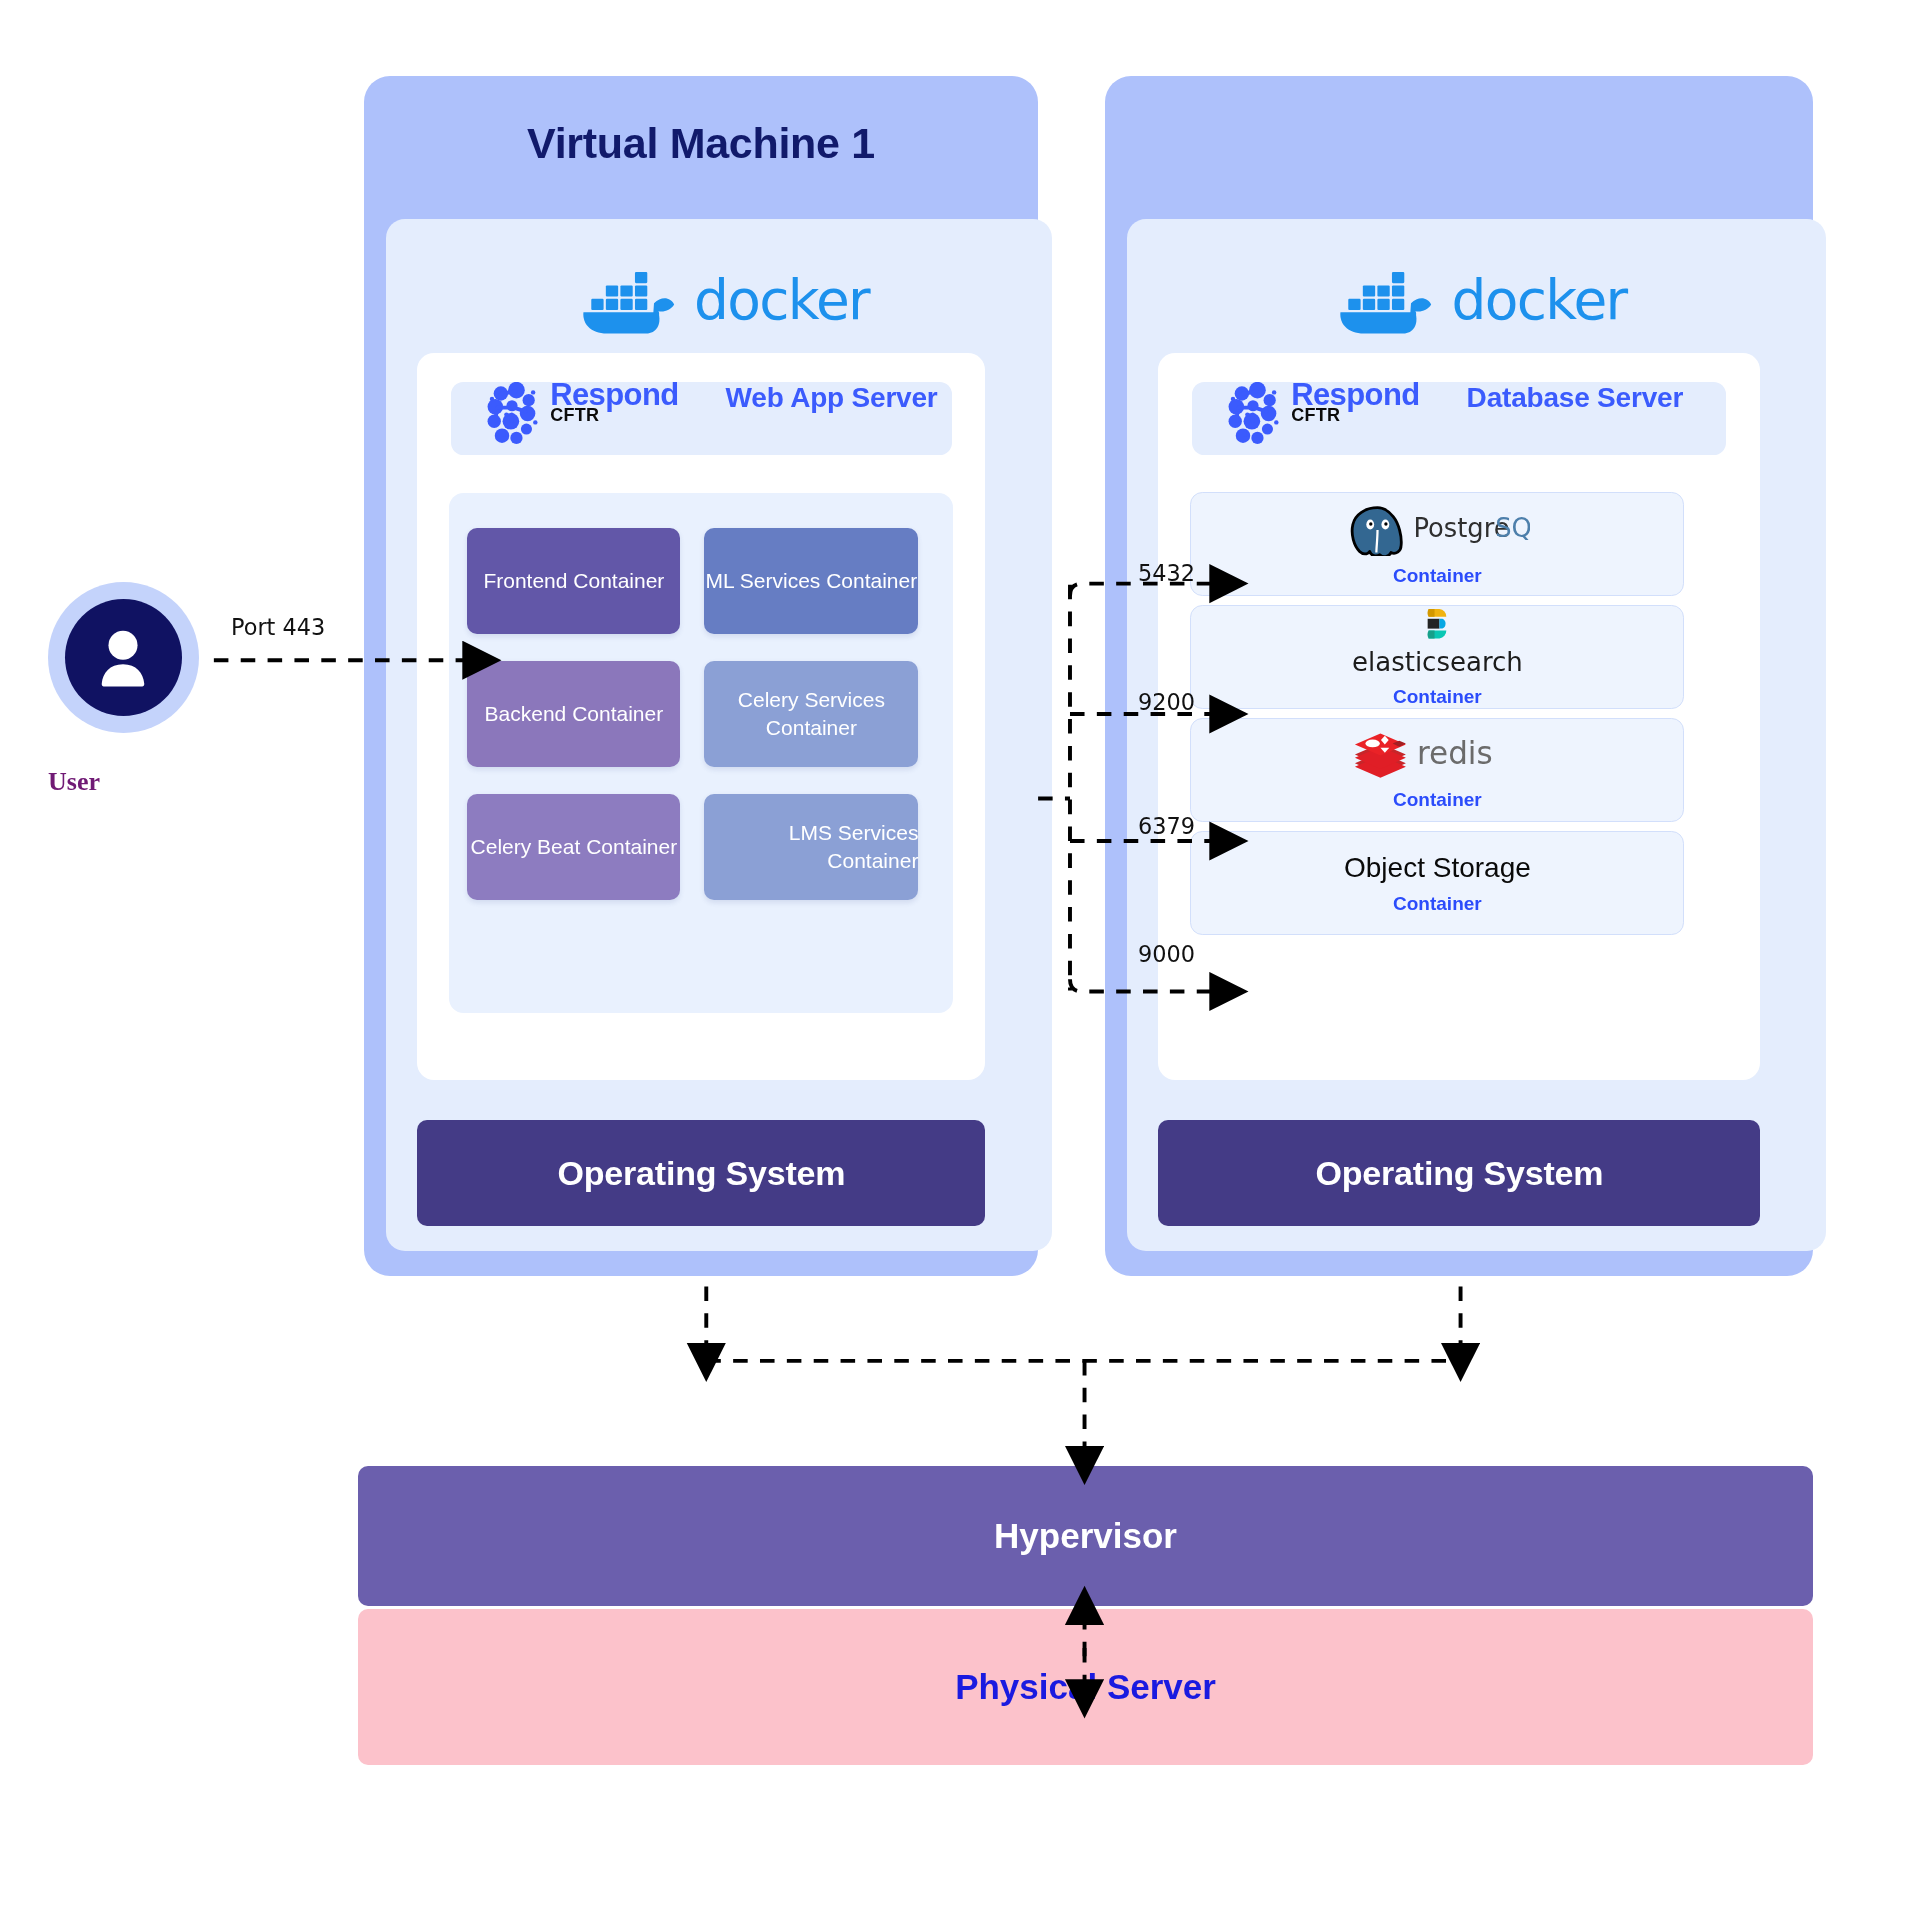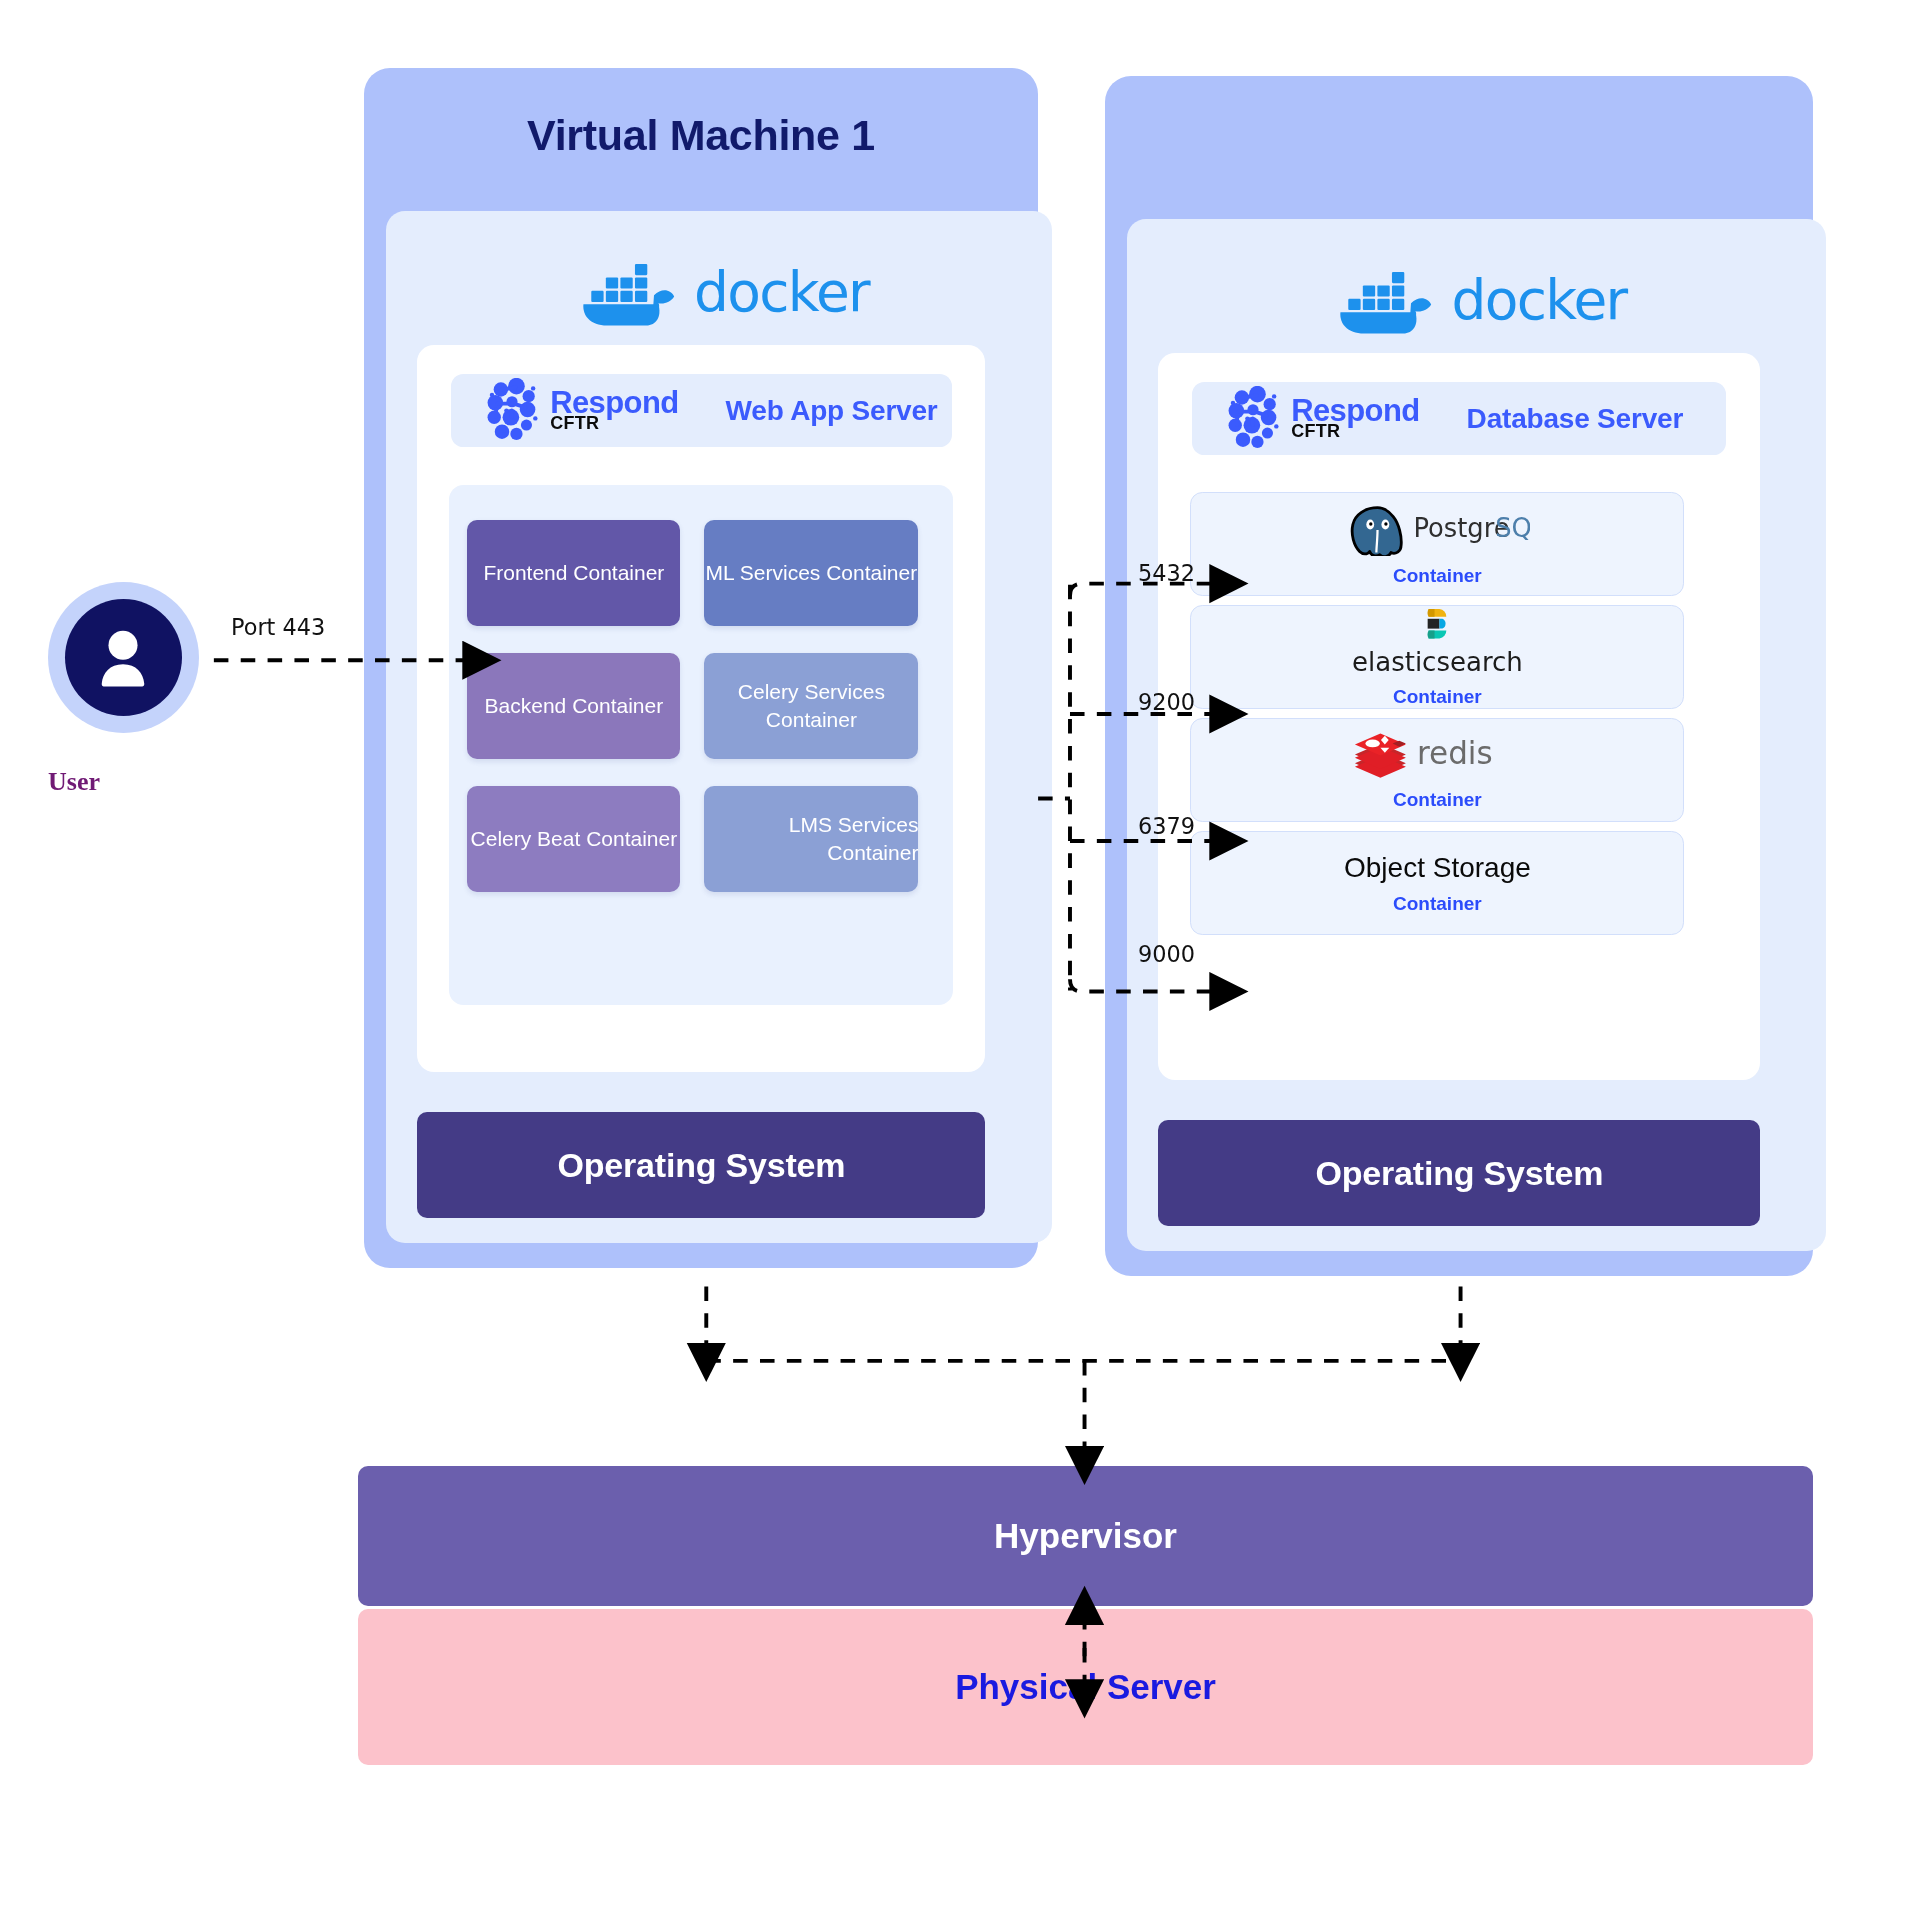--- a/index.html
+++ b/index.html
@@ -30,21 +30,21 @@
     font-size:55px;color:#1d91ed;font-weight:400;letter-spacing:-1.7px;
     font-family:"DejaVu Sans",sans-serif;
   }
 
   
   .white-card{position:absolute;background:#ffffff;border-radius:17px;}
 
   
   .respond-pill{
     position:absolute;background:#e4edfd;border-radius:12.3px;
-    display:flex;align-items:center;
+    display:flex;
   }
   .respond-mark{flex:0 0 auto;margin-left:31px;}
   .respond-text{margin-left:7.8px;line-height:0.84;}
   .respond-word{font-size:31px;font-weight:700;color:#3b5bfd;letter-spacing:-0.6px;}
   .cftr-word{font-size:18px;font-weight:800;color:#0b0b0b;letter-spacing:0.3px;}
   .server-label{
     margin-left:47px;font-size:28px;font-weight:700;color:#3b5bfd;letter-spacing:-0.2px;
   }
 
   
@@ -100,21 +100,21 @@
   .edge-label{
     position:absolute;font-size:22.4px;color:#111111;font-weight:400;
     font-family:"DejaVu Sans",sans-serif;white-space:nowrap;
   }
 
   svg.overlay{position:absolute;left:0;top:0;pointer-events:none;}
 </style>
 </head>
 <body>
 
-<div class="vm-panel" style="left:364px;top:68px;width:674px;height:1200px;">
+<div class="vm-panel" style="left:364px;top:76px;width:674px;height:1200px;">
   <div class="vm-title" style="top:11.2px;height:112px;">Virtual Machine 1</div>
 
   <div class="vm-inner" style="left:22.4px;top:143px;width:630px;height:1032px;">
 
     <div class="docker-wrap" style="top:39px;height:84px;">
       <div class="docker-logo">
         <svg width="112" height="73" viewBox="0 0 200 130">
           <g fill="#1d91ed">
             <rect x="38" y="62" width="22" height="20" rx="2"></rect>
             <rect x="64" y="62" width="22" height="20" rx="2"></rect>

